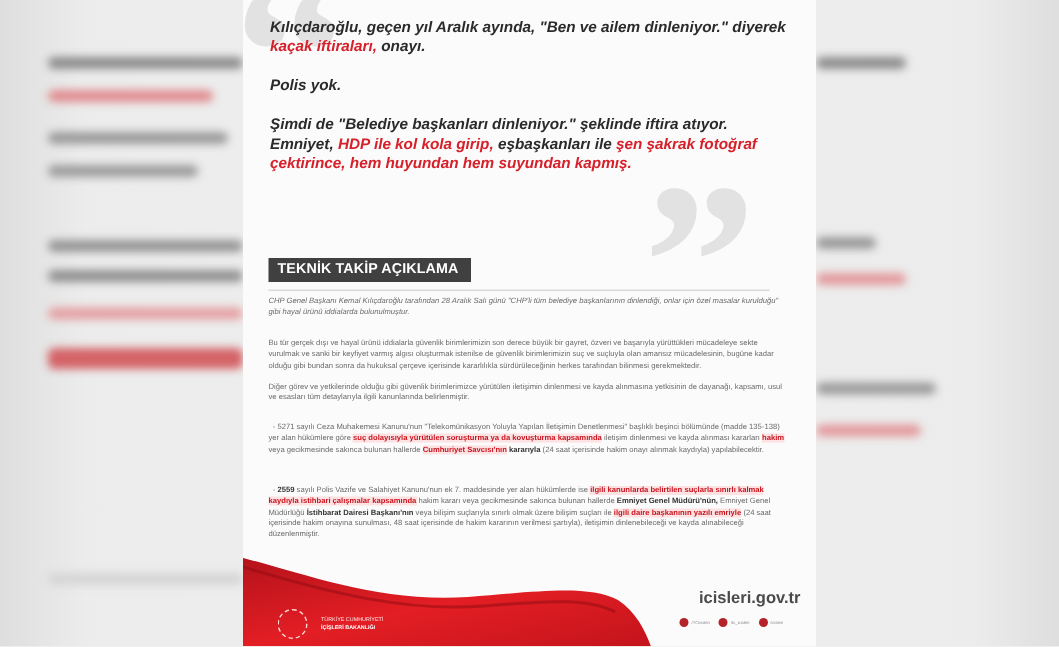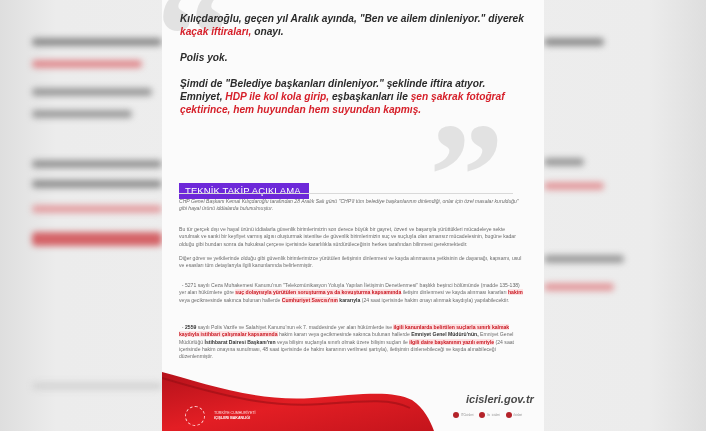--- a/index.html
+++ b/index.html
@@ -25,40 +25,40 @@
     }
     .quote.open { left:-6px; top:-40px; }
     .quote.close { right:40px; top:100px; }
     .headline {
       position:absolute; left:18px; top:12px; width:350px;
       font-size:10.2px; line-height:13px; font-weight:bold; color:#2b2b2b;
     }
     .headline p { margin:0 0 13px 0;font-style:italic; }
     .red { color:#d6202a; }
     .section-tag {
-      position:absolute; left:17px; top:183px;
-      background:#6d28d9; color:#fff; font-weight:normal; font-size:9.5px;
+      position:absolute; left:17px; top:172px;
+      background:#404040; color:#fff; font-weight:bold; font-size:9.5px;
       padding:2px 8px 3px 6px; letter-spacing:0.1px;
     }
     .rule { position:absolute; left:17px; top:193px; width:334px; height:1px; background:#d9d9d9; }
     .body-text {
       position:absolute; left:17px; width:344px;
       font-size:5.1px; line-height:7.3px; color:#6b6b6b;
     }
     .body-text .b { font-weight:bold; color:#333; }
     .body-text .hl { font-weight:bold; color:#c8151f; background:#fde2e3; }
     .footer { position:absolute; left:0; top:360px; width:382px; height:71px; }
     .logo-circle {
       position:absolute; left:23px; top:46px; width:20px; height:20px; border-radius:50%;
       border:1.5px dashed #ffd7d7; box-sizing:border-box;
     }
     .logo-text { position:absolute; left:52px; top:51px; font-size:3.6px; line-height:5px; color:#ffe6e6; }
     .logo-text .strong { font-weight:bold; color:#fff; }
     .site {
-      position:absolute; left:304px; top:33px; font-size:11px; font-weight:bold; color:#4a4a4a;font-style:italic;
+      position:absolute; left:304px; top:33px; font-size:11px; font-weight:bold; color:#4a4a4a;
     }
     .socials { position:absolute; left:291px; top:52px; display:flex; gap:6px; }
     .soc { display:flex; align-items:center; gap:2px; font-size:2.8px; color:#888; }
     .soc .dot { width:6px; height:6px; border-radius:50%; background:#b4232a; }
   </style>
 </head>
 <body>
 
 <div class="bg-blur"></div>
 <div>

